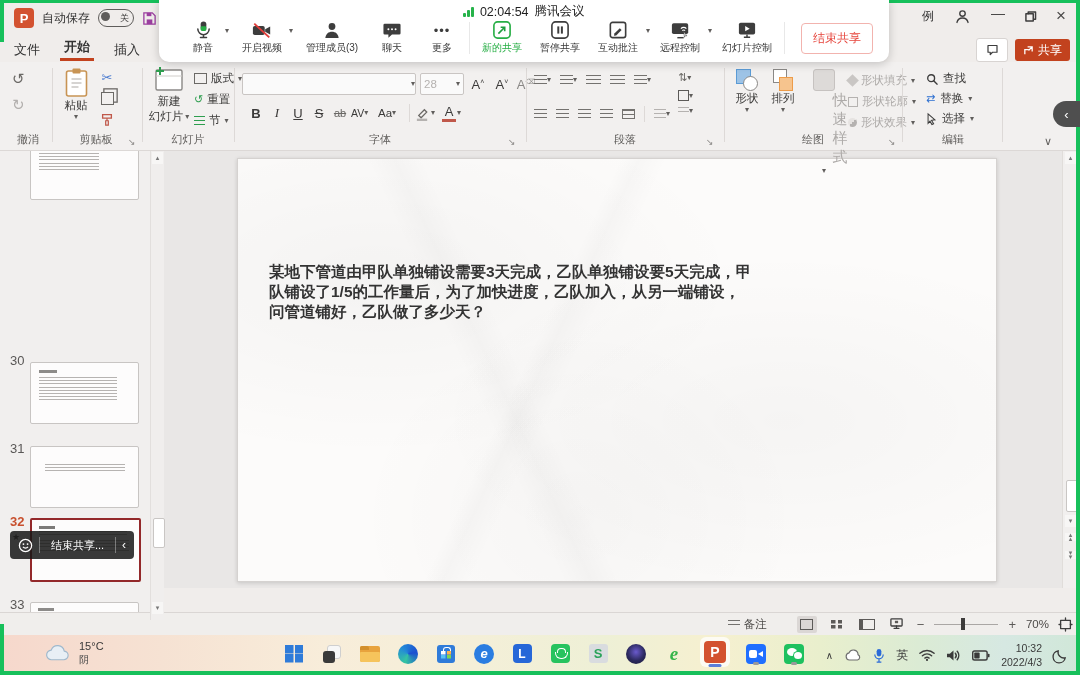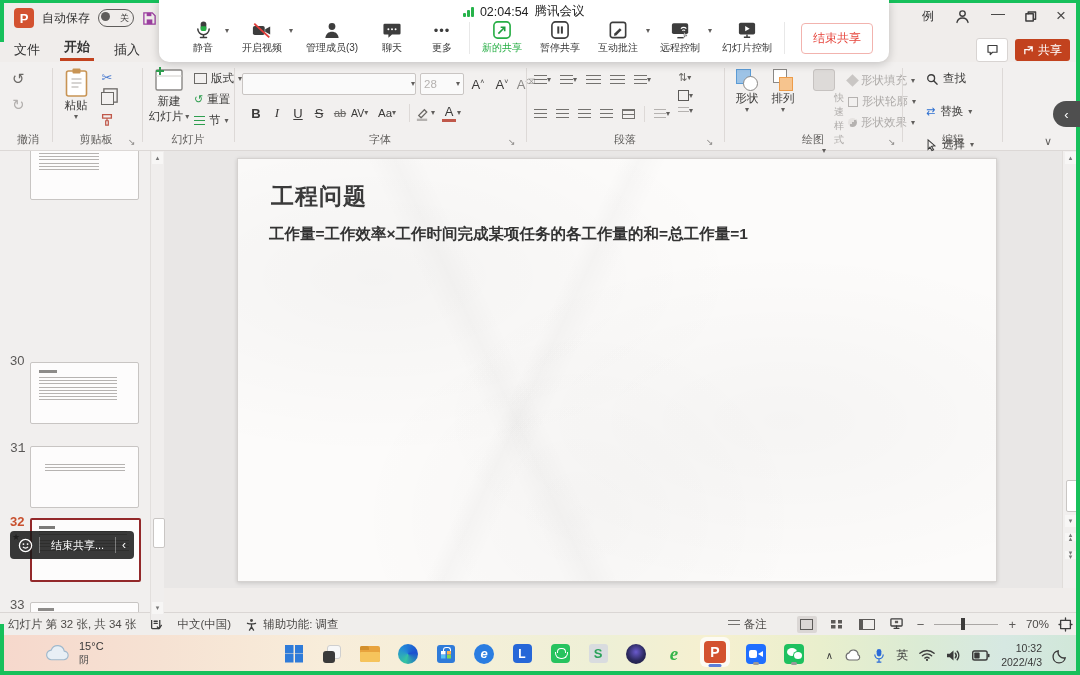--- a/index.html
+++ b/index.html
@@ -313,21 +313,21 @@
     <div class="ab col" style="left:766px;top:7px;width:34px;">
       <span style="position:relative;width:22px;height:22px;">
         <i style="position:absolute;left:1px;top:0;width:12px;height:12px;border:1.4px solid #8a8886;background:#fff;"></i>
         <i style="position:absolute;right:1px;bottom:0;width:12px;height:12px;background:#f6c48e;border:1px solid #ed9c4a;"></i>
       </span>
       <span class="rtxt">排列</span>
       <span class="caret">▾</span>
     </div>
     <div class="ab col" style="left:802px;top:7px;width:44px;">
       <span style="width:20px;height:20px;border-radius:3px;background:#dddad8;border:1px solid #c6c2c0;"></span>
-      <span class="rtxt dis" style="font-size:10px;margin-left:32px;">快速样式</span>
+      <span class="rtxt dis" style="font-size:15px;margin-left:32px;">快速样式</span>
       <span class="caret">▾</span>
     </div>
     <div class="ab col" style="left:848px;top:11px;gap:6px;align-items:flex-start;">
       <div class="flex" style="gap:4px;">
           <span style="width:9px;height:9px;background:#c9c6c4;transform:rotate(45deg);"></span>
           <span class="rtxt dis">形状填充</span>
           <span class="caret">▾</span>
         </div>
       <div class="flex" style="gap:4px;">
           <span style="width:8px;height:8px;border:1.4px solid #b5b2b0;"></span>
@@ -337,21 +337,21 @@
       <div class="flex" style="gap:4px;">
           <span style="width:9px;height:9px;border-radius:50%;background:linear-gradient(135deg,#e6e3e1 50%,#b5b2b0 50%);"></span>
           <span class="rtxt dis">形状效果</span>
           <span class="caret">▾</span>
         </div>
     </div>
     <div class="glabel" style="left:788px;width:50px;">绘图</div>
     <span class="launcher" style="left:888px;">↘</span>
     <div class="rsep" style="left:902px;"></div>
 
-    <div class="ab col" style="left:926px;top:9px;gap:18px;align-items:flex-start;">
+    <div class="ab col" style="left:926px;top:9px;gap:5px;align-items:flex-start;">
       <div class="flex" style="gap:5px;">
         <svg width="12" height="12" viewBox="0 0 14 14">
             <circle cx="6" cy="6" r="4" class="s" stroke-width="1.5"></circle>
             <path d="m9 9 4 4" class="s" stroke-width="1.5"></path>
           </svg>
         <span class="rtxt">查找</span>
       </div>
       <div class="flex" style="gap:5px;">
         <span style="font-size:11px;color:#2d6fd0;">⇄</span>
         <span class="rtxt">替换</span>
@@ -373,21 +373,21 @@
   <div id="panel" class="ab">
 
     <div class="thumb" style="top:-4px;height:52px;">
       <span class="tl" style="left:8px;top:6px;width:60px;height:18px;"></span>
     </div>
     <span class="snum" style="top:203px;">30</span>
     <div class="thumb" style="top:212px;">
       <span class="ttitle" style="left:8px;top:7px;width:18px;"></span>
       <span class="tl" style="left:8px;top:14px;width:78px;height:26px;"></span>
     </div>
-    <span class="snum" style="top:291px;font-family:Liberation Mono, monospace;">31</span>
+    <span class="snum" style="top:291px;">31</span>
     <div class="thumb" style="top:296px;">
       <span class="tl" style="left:14px;top:17px;width:80px;height:7px;"></span>
     </div>
     <span class="snum" style="top:364px;color:#c8502e;font-weight:bold;">32</span>
     <span class="ab" style="left:12px;top:382px;font-size:9px;color:#55524f;">★</span>
     <div class="thumb sel" style="top:368px;">
       <span class="ttitle" style="left:7px;top:6px;width:16px;background:#7c7a78;"></span>
       <span class="tl" style="left:7px;top:11px;width:88px;height:4px;"></span>
       <span class="tl" style="left:7px;top:20px;width:90px;height:12px;"></span>
     </div>
@@ -401,51 +401,34 @@
   </div>
 
   <div id="pscroll" class="ab">
     <span class="sarrow" style="top:2px;">▴</span>
     <span class="sthumb" style="top:368px;height:28px;"></span>
     <span class="sarrow" style="top:452px;">▾</span>
   </div>
 
   <div id="canvas" class="ab">
     <div id="slide">
-      <div class="stitle">工程问题</div>
-      <div class="sline">工作量=工作效率×工作时间完成某项任务的各工作量的和=总工作量=1</div>
+      <div class="sbody">某地下管道由甲队单独铺设需要3天完成，乙队单独铺设要5天完成，甲队铺设了1/5的工作量后，为了加快进度，乙队加入，从另一端铺设，问管道铺好，乙队做了多少天？</div>
     </div>
   </div>
 
   <div id="rscroll" class="ab">
     <span class="sarrow" style="left:2px;top:2px;">▴</span>
     <span class="sthumb" style="left:2.5px;top:330px;height:30px;"></span>
     <span class="sarrow" style="left:2px;top:365px;">▾</span>
     <span class="sarrow" style="left:2px;top:383px;height:8px;line-height:4px;">▴<br>▴</span>
     <span class="sarrow" style="left:2px;top:401px;height:8px;line-height:4px;">▾<br>▾</span>
   </div>
 
 
   <div id="status" class="ab">
-    <div class="ab flex" style="left:8px;top:0;height:22px;gap:14px;">
-      <span>幻灯片 第 32 张, 共 34 张</span>
-      <svg width="13" height="13" viewBox="0 0 16 16">
-          <rect x="2" y="1" width="10" height="12" rx="1" class="s" stroke-width="1.2"></rect>
-          <path d="M5 4h4M5 6.5h4" class="s" stroke-width="1"></path>
-          <path d="m9 11 2 2 3-4" class="s" stroke-width="1.3"></path>
-        </svg>
-      <span>中文(中国)</span>
-      <span class="flex" style="gap:5px;">
-        <svg width="13" height="13" viewBox="0 0 16 16">
-            <circle cx="8" cy="3" r="1.8" fill="#4c4a48"></circle>
-            <path d="M3 6.5c3 1 7 1 10 0M8 8v3M8 11l-2.5 4M8 11l2.5 4" class="s" stroke-width="1.3" stroke="#4c4a48"></path>
-          </svg>
-        <span>辅助功能: 调查</span>
-      </span>
-    </div>
     <div class="ab flex" style="right:8px;top:0;height:22px;gap:10px;">
       <span class="flex" style="gap:4px;">
         <span class="bars" style="width:12px;height:8px;"></span>
         <span>备注</span>
       </span>
       <span style="width:10px;"></span>
       <span class="viewbtn sel">
           <span class="vglyph"></span>
         </span>
       <span class="viewbtn">

